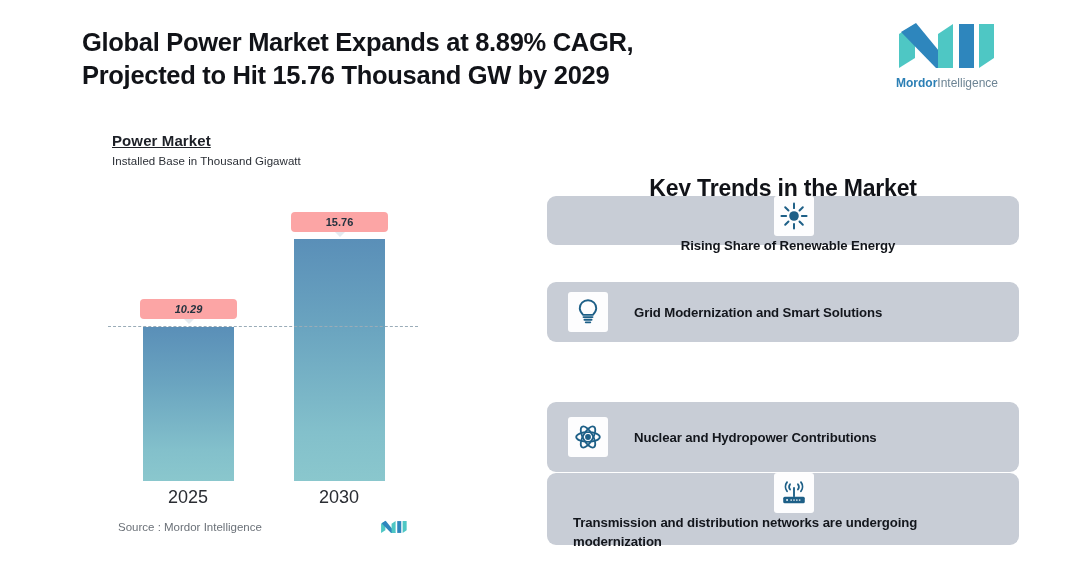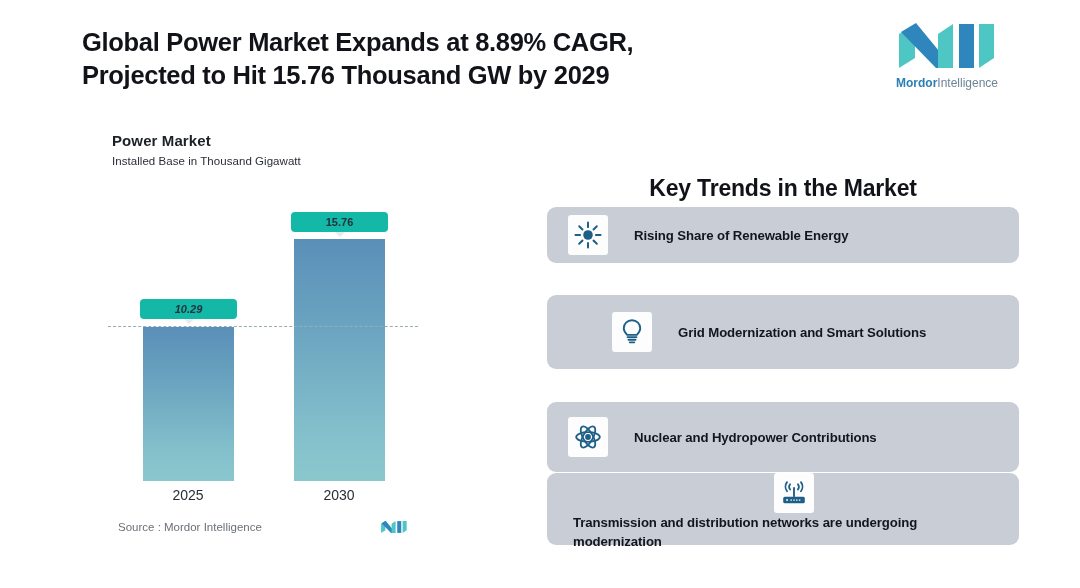--- a/index.html
+++ b/index.html
@@ -24,55 +24,55 @@
   .brand-mark { width: 104px; height: 52px; margin: 0 auto; display: block; }
   .brand-text {
     margin-top: 5px; text-align: center;
     font-size: 12px; line-height: 13px; white-space: nowrap;
   }
   .brand-text .b1 { color: #2b7fb5; font-weight: 700; }
   .brand-text .b2 { color: #6d8494; font-weight: 400; }
 
   
   .chart-wrap { position: absolute; left: 112px; top: 132px; width: 320px; }
-  .chart-title { font-size: 15px; font-weight: 600; color: #1d2027; letter-spacing: 0.1px; }
+  .chart-title { font-size: 15px; font-weight: 600; color: #1d2027; letter-spacing: 0.1px; text-decoration: underline; }
   .chart-sub { margin-top: 6px; font-size: 11.5px; color: #2b2f36; letter-spacing: 0.05px; }
   .chart-cagr { margin-top: 3px; font-size: 11.5px; color: #2b2f36; letter-spacing: 0.05px; }
   .chart-cagr .val { color: #7fa8c9; }
 
   .bar {
     position: absolute; width: 91px;
     background: linear-gradient(180deg, #5a8fb8 0%, #6ba5c0 38%, #83c0cb 80%, #8ac7cd 100%);
   }
   #bar-2025 { left: 143px; top: 327px; height: 154px; }
   #bar-2030 { left: 294px; top: 239px; height: 242px; }
 
   .vlabel {
     position: absolute; width: 97px; height: 20px;
-    background: #14b8a6; border-radius: 4px;
+    background: #fca5a5; border-radius: 4px;
     display: flex; align-items: center; justify-content: center;
     font-size: 11px; font-weight: 600; color: #23323f;
   }
   .vlabel::after {
     content: ""; position: absolute; bottom: -5px; left: 50%;
     margin-left: -5px; width: 0; height: 0;
     border-left: 5px solid transparent; border-right: 5px solid transparent;
     border-top: 5px solid #e4eaef;
   }
   #vlabel-2025 { left: 140px; top: 299px; font-style: italic; }
   #vlabel-2030 { left: 291px; top: 212px; }
 
   .dashline {
     position: absolute; left: 108px; top: 326px; width: 310px; height: 0;
     border-top: 1.4px dashed #9aacb8;
   }
 
   .xlabel {
     position: absolute; width: 110px; text-align: center;
-    font-size: 14px; color: #2a2d33; top: 487px;
+    font-size: 18px; color: #2a2d33; top: 487px;
   }
   #xlabel-2025 { left: 133px; }
   #xlabel-2030 { left: 284px; }
 
   .source-row {
     position: absolute; left: 118px; top: 519px; width: 290px;
     display: flex; align-items: center;
   }
   .source-text { font-size: 11.5px; color: #6b7178; white-space: nowrap; }
   .source-mark { margin-left: auto; width: 28px; height: 16px; }
@@ -81,22 +81,22 @@
   .trends-title {
     position: absolute; left: 547px; top: 175px; width: 472px;
     text-align: center; font-size: 23px; font-weight: 700; color: #111318;
     letter-spacing: -0.2px;
   }
   .card {
     position: absolute; left: 547px; width: 472px;
     background: #c8cdd6; border-radius: 9px;
     display: flex; align-items: center;
   }
-  #card-0 { top: 207px; height: 56px; }
-  #card-1 { top: 295px; height: 74px; padding-left: 44px; }
+  #card-0 { top: 196px; height: 49px; flex-direction: column; }
+  #card-1 { top: 282px; height: 60px; }
   #card-2 { top: 402px; height: 70px; }
   #card-3 { top: 473px; height: 72px; flex-direction: column; }
 
   .icon-box {
     width: 40px; height: 40px; margin-left: 21px; flex: 0 0 40px;
     background: #fdfdfe; border-radius: 3px;
     display: flex; align-items: center; justify-content: center;
   }
   .icon-box svg { display: block; }
   .card-label {

